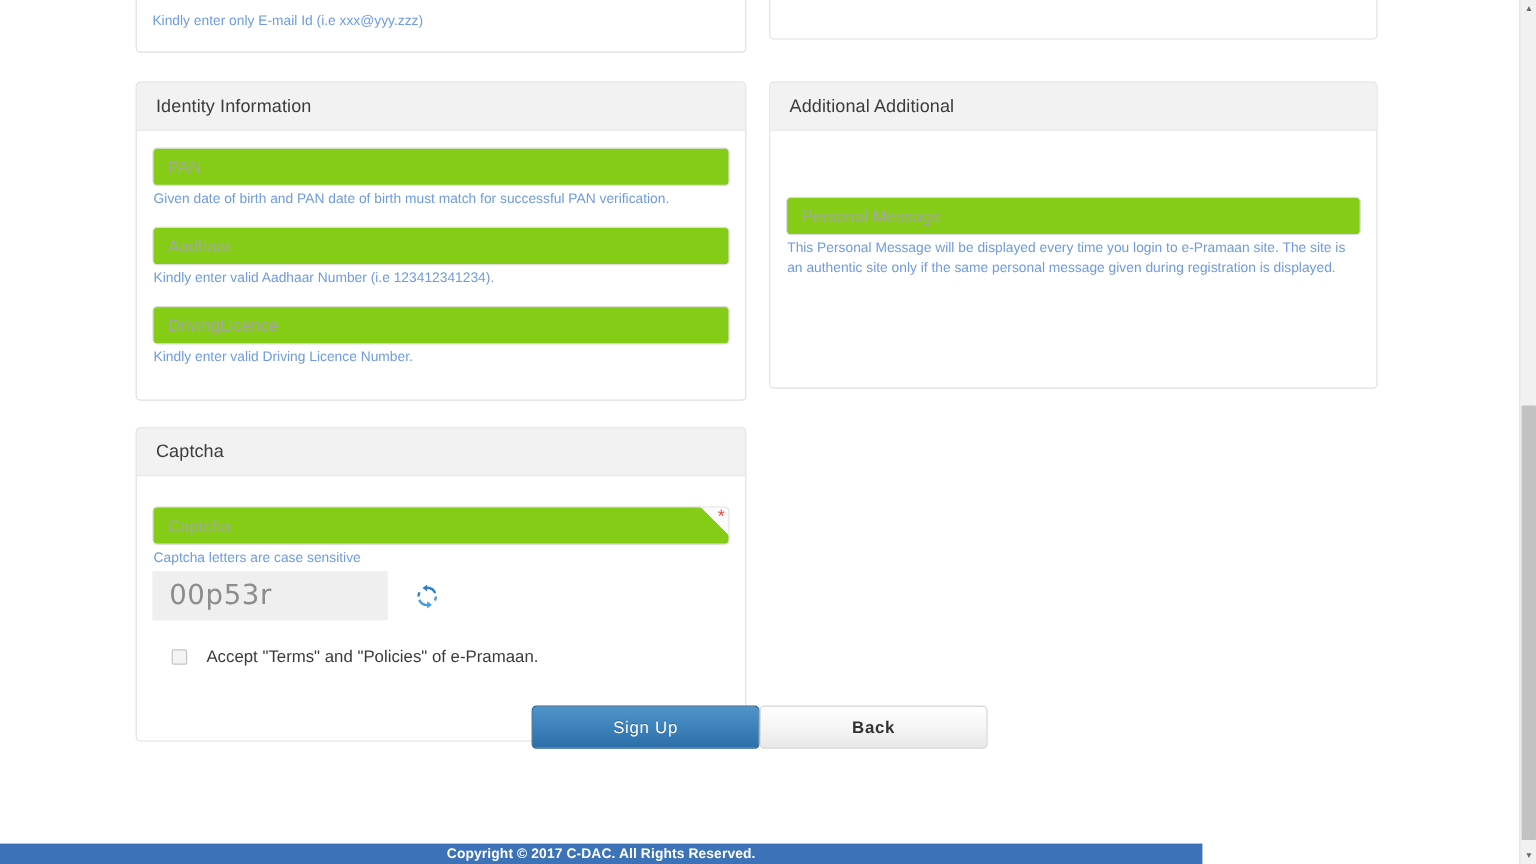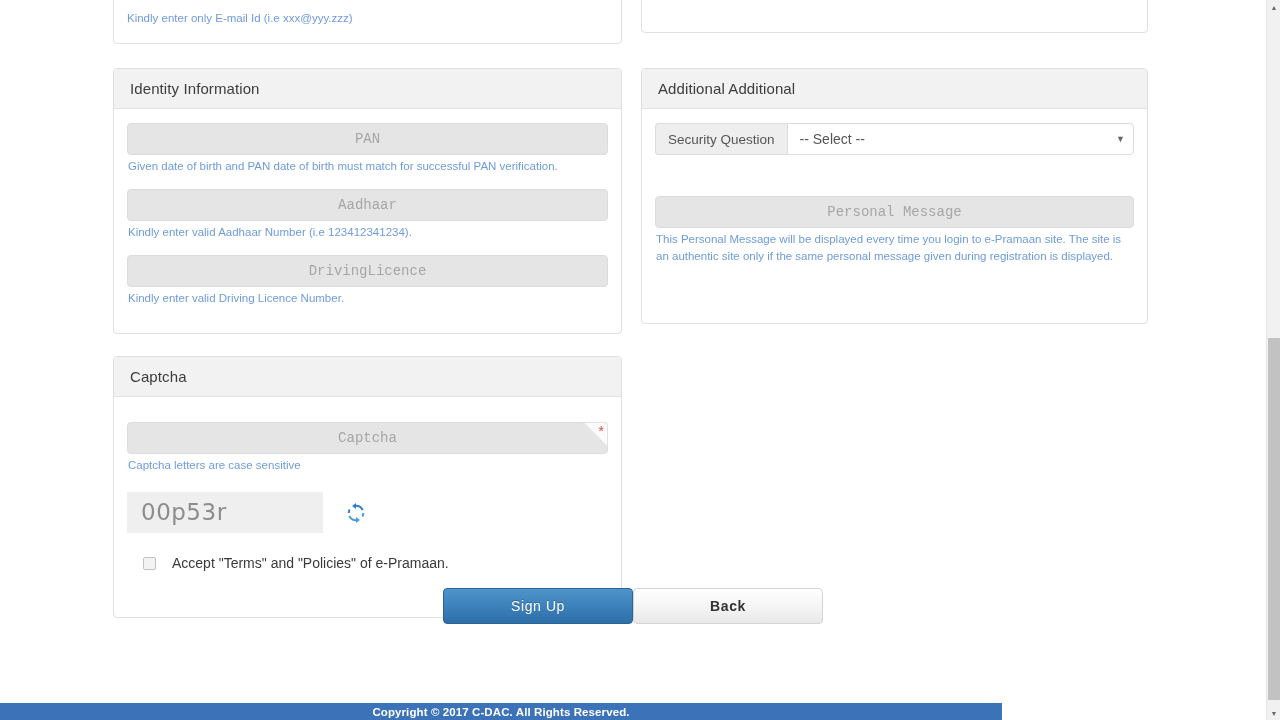--- a/index.html
+++ b/index.html
@@ -41,27 +41,26 @@
   }
   .panel-body { padding: 14px 13px 10px 13px; }
 
   
   .fld {
     display: block;
     width: 100%;
     height: 32px;
     border: 1px solid #dcdcdc;
     border-radius: 4px;
-    background: #e5e5e5;
+    background: #84cc16;
     padding: 0 12px;
     font-size: 14px;
     color: #555;
-    font-family: Liberation Mono, monospace;
+    font-family: Liberation Sans, sans-serif;
     outline: none;
-    text-align: center;
   }
   .fld::placeholder { color: #a6a6a6; opacity: 1; }
   .help {
     display: block;
     font-size: 11.5px;
     color: #6f9bdd;
     line-height: 17px;
     margin: 3px 0 0 1px;
   }
   .gap { height: 14px; }
@@ -127,21 +126,21 @@
   .cap-star {
     position: absolute;
     top: 1px; right: 4px;
     color: #d9534f;
     font-size: 15px;
     line-height: 15px;
   }
   .cap-row {
     display: flex;
     align-items: center;
-    margin-top: 18px;
+    margin-top: 2px;
   }
   .cap-img {
     width: 196px;
     height: 41px;
     background: #efefef;
     display: flex;
     align-items: center;
     padding-left: 14px;
   }
   .cap-text {
@@ -286,29 +285,20 @@
       <input class="fld" type="text" placeholder="DrivingLicence" style="">
       <span class="help">Kindly enter valid Driving Licence Number.</span>
     </div>
   </div>
 
   <div class="panel" style="left:641px; top:68px; width:507px; height:256px;">
     <div class="panel-head">
       <span class="panel-title">Additional Additional</span>
     </div>
     <div class="panel-body">
-      <div class="igroup">
-        <span class="igroup-addon">Security Question</span>
-        <span class="sel-wrap">
-          <select class="sel">
-            <option>-- Select --</option>
-          </select>
-          <span class="sel-caret">▼</span>
-        </span>
-      </div>
       <div class="gap" style="height:23px;"></div>
       <div class="gap" style="height:18px;"></div>
       <input class="fld" type="text" placeholder="Personal Message" style="">
       <span class="help">This Personal Message will be displayed every time you login to e-Pramaan site. The site is an authentic site only if the same personal message given during registration is displayed.</span>
     </div>
   </div>
 
   <div class="panel" style="left:113px; top:356px; width:509px; height:262px;">
     <div class="panel-head">
       <span class="panel-title">Captcha</span>

